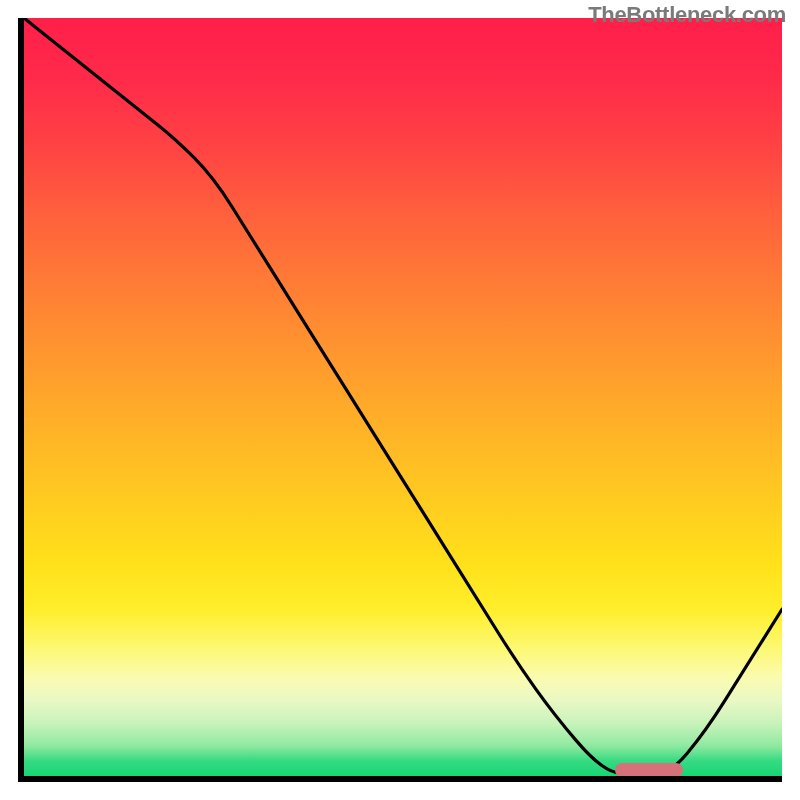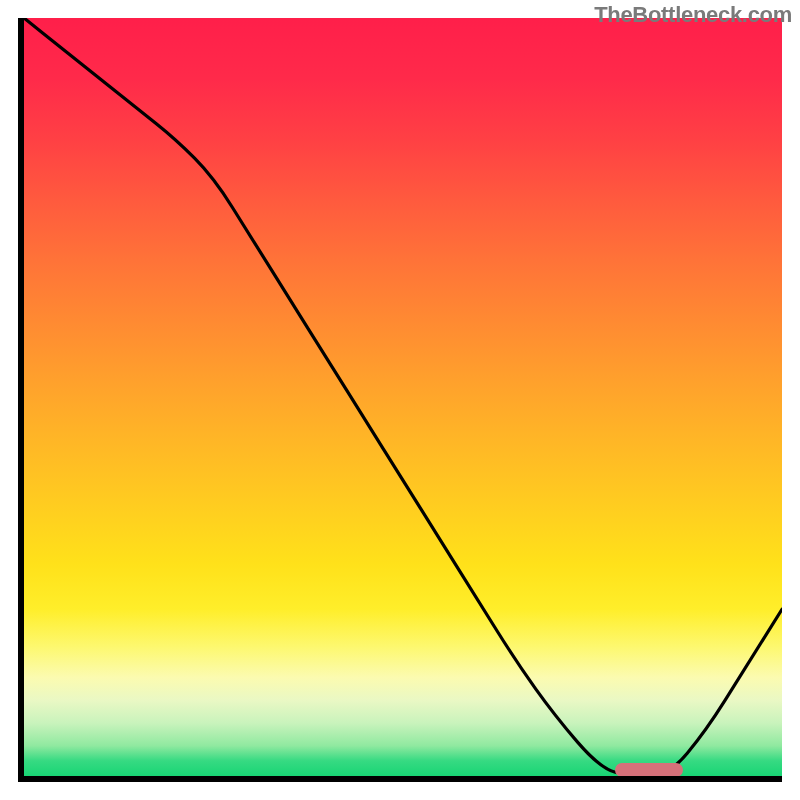--- a/index.html
+++ b/index.html
@@ -5,21 +5,21 @@
   * { margin: 0; padding: 0; box-sizing: border-box; }
   html, body { width: 800px; height: 800px; overflow: hidden; background: #fff; }
   .wrap {
     position: relative;
     width: 800px;
     height: 800px;
   }
   .watermark {
     position: absolute;
     top: 2px;
-    right: 8px;
+    right: 14px;
     font-family: Arial, Helvetica, sans-serif;
     font-size: 22px;
     font-weight: 600;
     color: #7a7a7a;
     letter-spacing: -0.3px;
     z-index: 10;
   }
   .plot-border {
     position: absolute;
     left: 18px;

